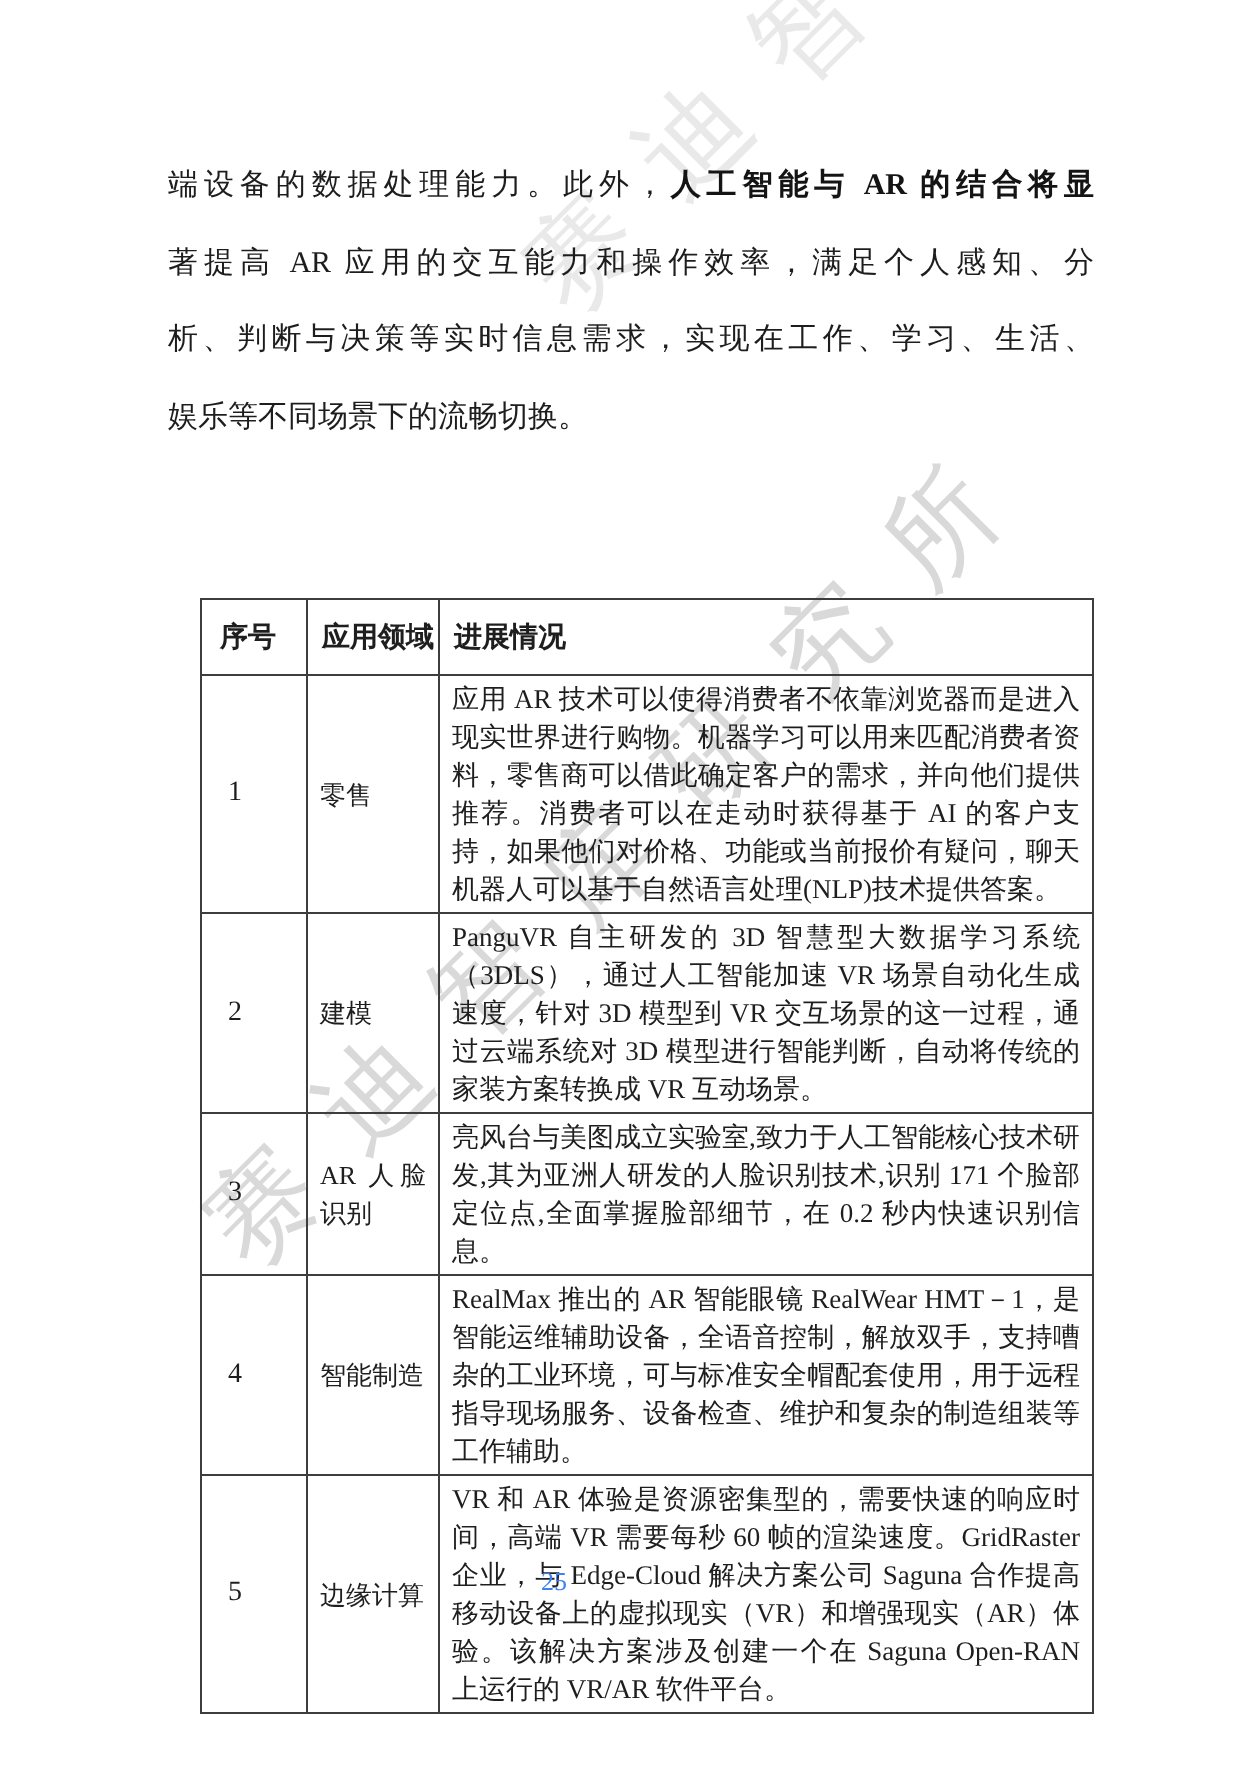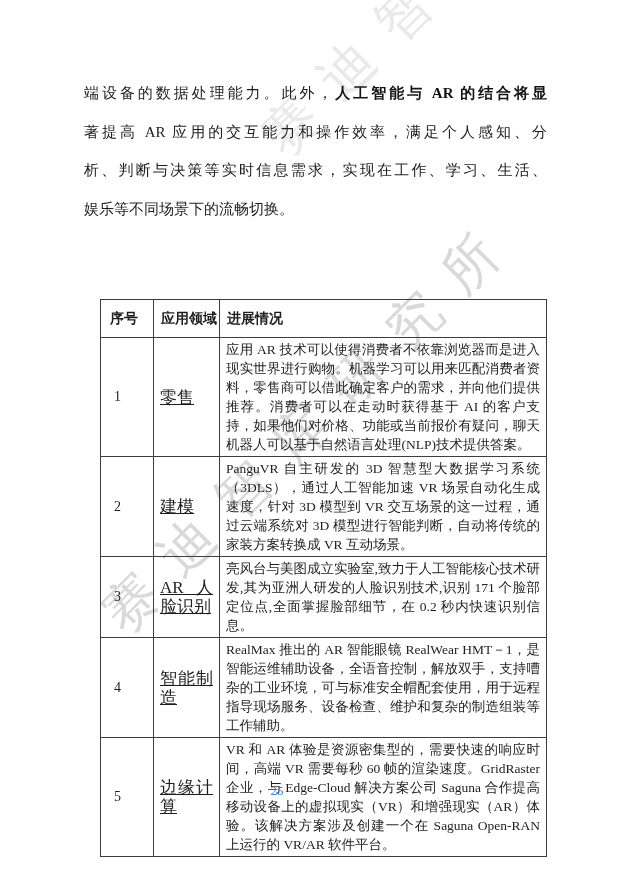--- a/index.html
+++ b/index.html
@@ -68,22 +68,22 @@
   .progress-table thead th {
     font-size:14px; font-weight:700; height:37px;
     text-align:left; vertical-align:middle;
     padding:0 0 0 7px;
   }
   .progress-table thead th.c-no { padding-left:9px; }
   .progress-table td.c-no {
     font-size:14px; vertical-align:middle; padding-left:13px;
   }
   .progress-table td.c-field {
-    font-size:17px; vertical-align:middle;
-    padding:0 6px; text-align:justify; line-height:19px;text-decoration:underline;
+    font-size:13px; vertical-align:middle;
+    padding:0 6px; text-align:justify; line-height:19px;
   }
   .progress-table td.c-prog {
     font-size:13.5px; line-height:19px;
     padding:2px 6px; text-align:justify; vertical-align:middle;
   }
   .progress-table tbody tr.r1 { height:115px; }
   .progress-table tbody tr.r2 { height:97px; }
   .progress-table tbody tr.r3 { height:80px; }
   .progress-table tbody tr.r4 { height:81px; }
   .progress-table tbody tr.r5 { height:92px; }

